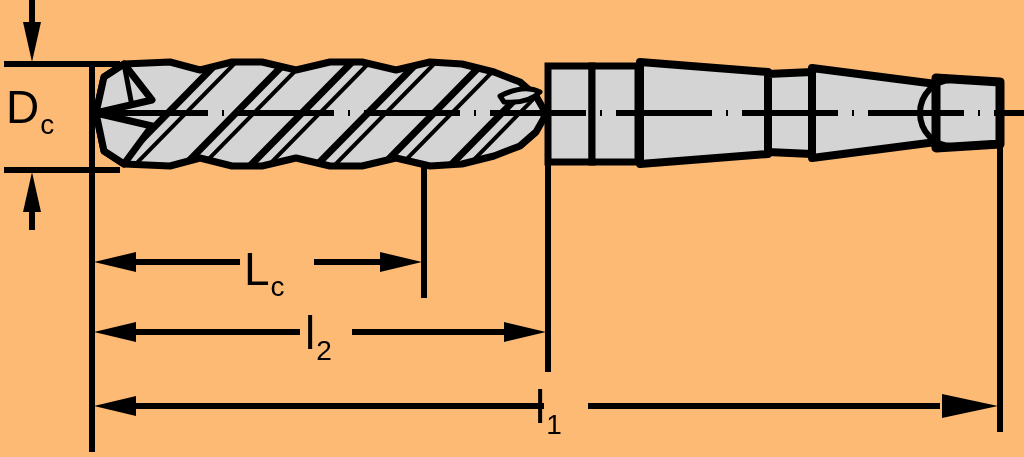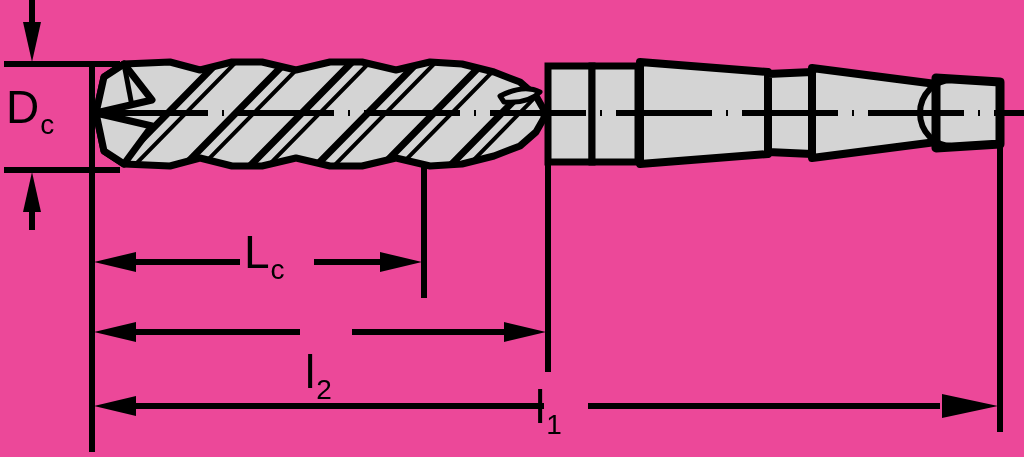--- a/index.html
+++ b/index.html
@@ -10,21 +10,21 @@
   body {
     width: 1024px;
     height: 457px;
     overflow: hidden;
     font-family: "Liberation Sans", sans-serif;
   }
   #stage {
     position: relative;
     width: 1024px;
     height: 457px;
-    background: #ec4899;
+    background: #fdba74;
   }
   #drawing {
     position: absolute;
     left: 0;
     top: 0;
   }
   .dim-label {
     position: absolute;
     color: #000000;
     font-family: "Liberation Sans", sans-serif;
@@ -42,26 +42,25 @@
     position: relative;
     top: 11px;
     left: 1px;
   }
   #label-dc {
     left: 6px;
     top: 84px;
   }
   #label-lc {
     left: 244px;
-    top: 229px;
+    top: 246px;
   }
   #label-l2 {
     left: 305px;
     top: 310px;
-    margin-top: 39px;
   }
   #label-l1 {
     left: 535px;
     top: 384px;
   }
 </style>
 </head>
 <body>
 
 <div id="stage">

